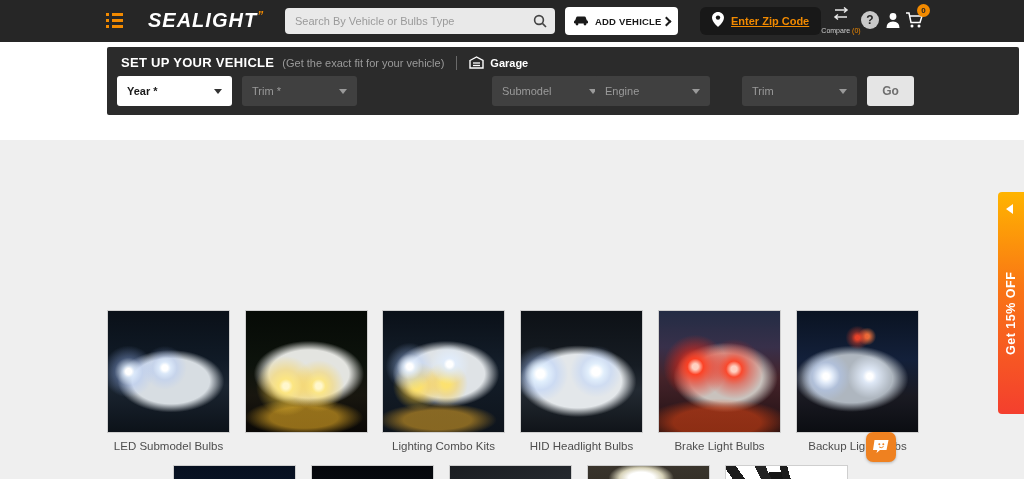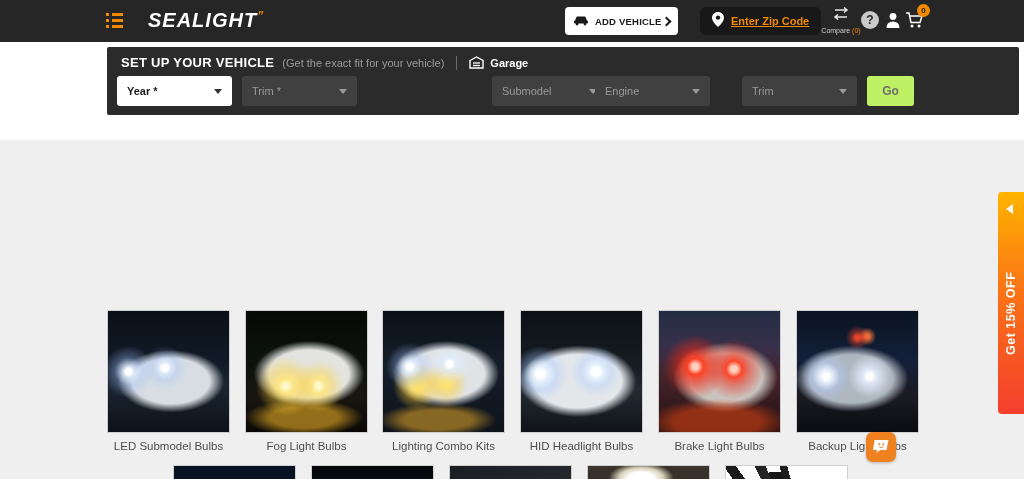--- a/index.html
+++ b/index.html
@@ -62,21 +62,21 @@
   .vselect { position:absolute; top:29px; width:115px; height:30px; border-radius:3px; background:#404040;
              display:flex; align-items:center; justify-content:space-between; padding:0 10px; cursor:pointer; }
   .vselect .lbl { font-size:11px; color:#9a9a9a; }
   .vselect .caret { width:0; height:0; border-left:4px solid transparent; border-right:4px solid transparent;
                     border-top:5px solid #9a9a9a; }
   .vselect.active { background:#fff; }
   .vselect.active .lbl { color:#1a1a1a; font-weight:bold; }
   .vselect.active .caret { border-top-color:#333; }
   .s0{left:10px;} .s1{left:135px;} .s2{left:260px;} .s3{left:385px;} .s4{left:488px;} .s5{left:635px;}
   .go-btn { position:absolute; left:760px; top:29px; width:47px; height:30px; border-radius:3px;
-            background:#bef264; color:#6f6f6f; font-size:12px; font-weight:bold; text-align:center;
+            background:#e5e5e5; color:#6f6f6f; font-size:12px; font-weight:bold; text-align:center;
             line-height:30px; cursor:pointer; }
 
   
   .content { position:absolute; left:0; top:140px; width:1024px; height:339px; background:#efefef; }
 
   .tile { position:absolute; width:123px; height:123px; border:1px solid #cfcfcf; background:#fff;
           cursor:pointer; overflow:hidden; }
   .tile-img { width:100%; height:100%; background-repeat:no-repeat; }
   .tile-label { position:absolute; width:135px; text-align:center; font-size:11.5px; color:#4d4d4d;
                 line-height:1.3; }
@@ -193,20 +193,29 @@
       <span class="row r3">
           <i></i>
           <b></b>
         </span>
     </div>
 
     <div class="logo">
       <span>SEALIGHT</span><span class="mark">”</span>
     </div>
 
+    <div class="searchbar">
+      <input type="text" placeholder="Search By Vehicle or Bulbs Type" style="">
+      <span class="search-ico">
+        <svg width="14" height="14" viewBox="0 0 14 14">
+            <circle cx="6" cy="6" r="4.4" fill="none" stroke="#444" stroke-width="1.6"></circle>
+            <line x1="9.4" y1="9.4" x2="13" y2="13" stroke="#444" stroke-width="1.6"></line>
+          </svg>
+      </span>
+    </div>
 
     <div class="addveh">
       <span>
         <svg width="16" height="12" viewBox="0 0 16 12">
             <path d="M2 7 L3.2 3.5 Q3.5 2.6 4.5 2.6 L11.5 2.6 Q12.5 2.6 12.8 3.5 L14 7 Z" fill="#1a1a1a"></path>
             <rect x="1" y="6.5" width="14" height="3" rx="1.2" fill="#1a1a1a"></rect>
             <circle cx="4" cy="10" r="1.4" fill="#1a1a1a"></circle>
             <circle cx="12" cy="10" r="1.4" fill="#1a1a1a"></circle>
           </svg>
       </span>
@@ -320,21 +329,20 @@
         <div class="tile-img ti9"></div>
       </div>
     <div class="tile t9">
         <div class="tile-img ti10"></div>
       </div>
     <div class="tile t10">
         <div class="tile-img ti11"></div>
       </div>
 
     <div class="tile-label l0">LED Submodel Bulbs</div>
-    <div class="tile-label l1">Fog Light Bulbs</div>
     <div class="tile-label l2">Lighting Combo Kits</div>
     <div class="tile-label l3">HID Headlight Bulbs</div>
     <div class="tile-label l4">Brake Light Bulbs</div>
     <div class="tile-label l5">Backup Light Bulbs</div>
 
   </div>
 
   <div class="promo">
     <span class="tri"></span>
     <span class="txt">Get 15% OFF</span>

